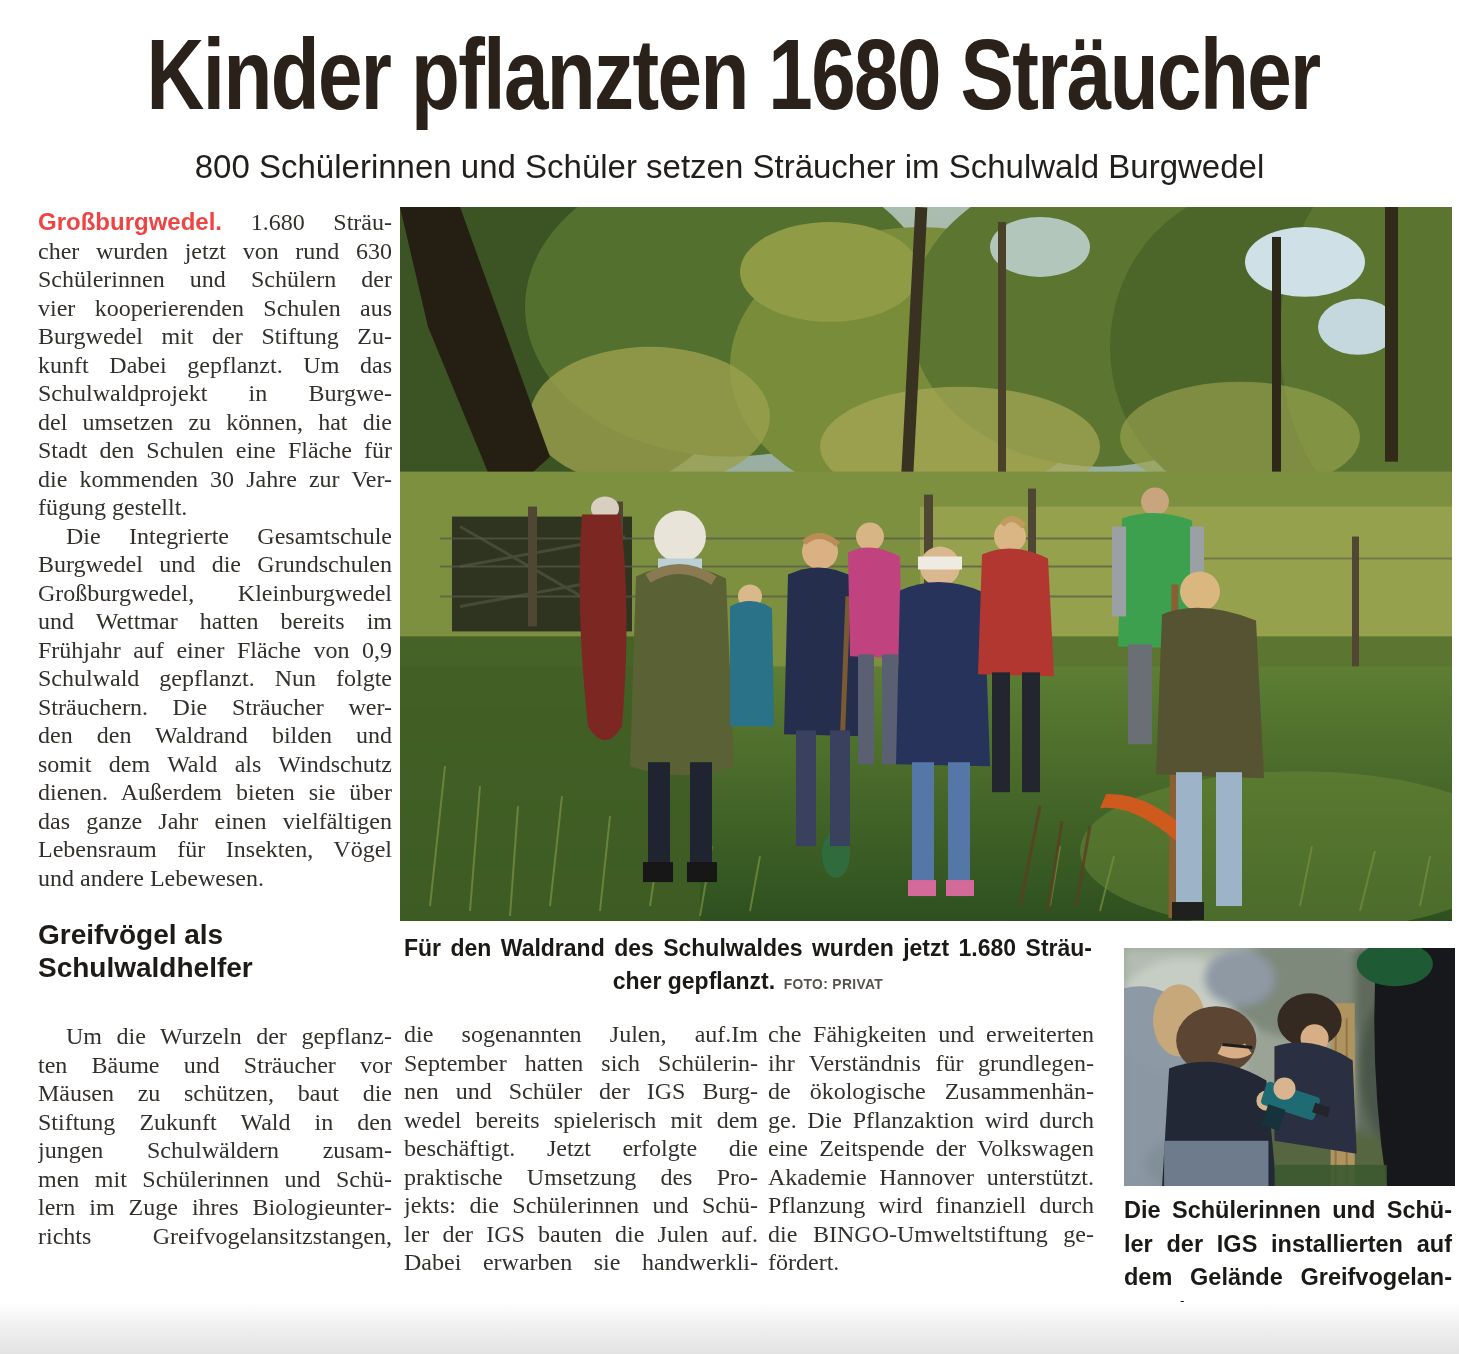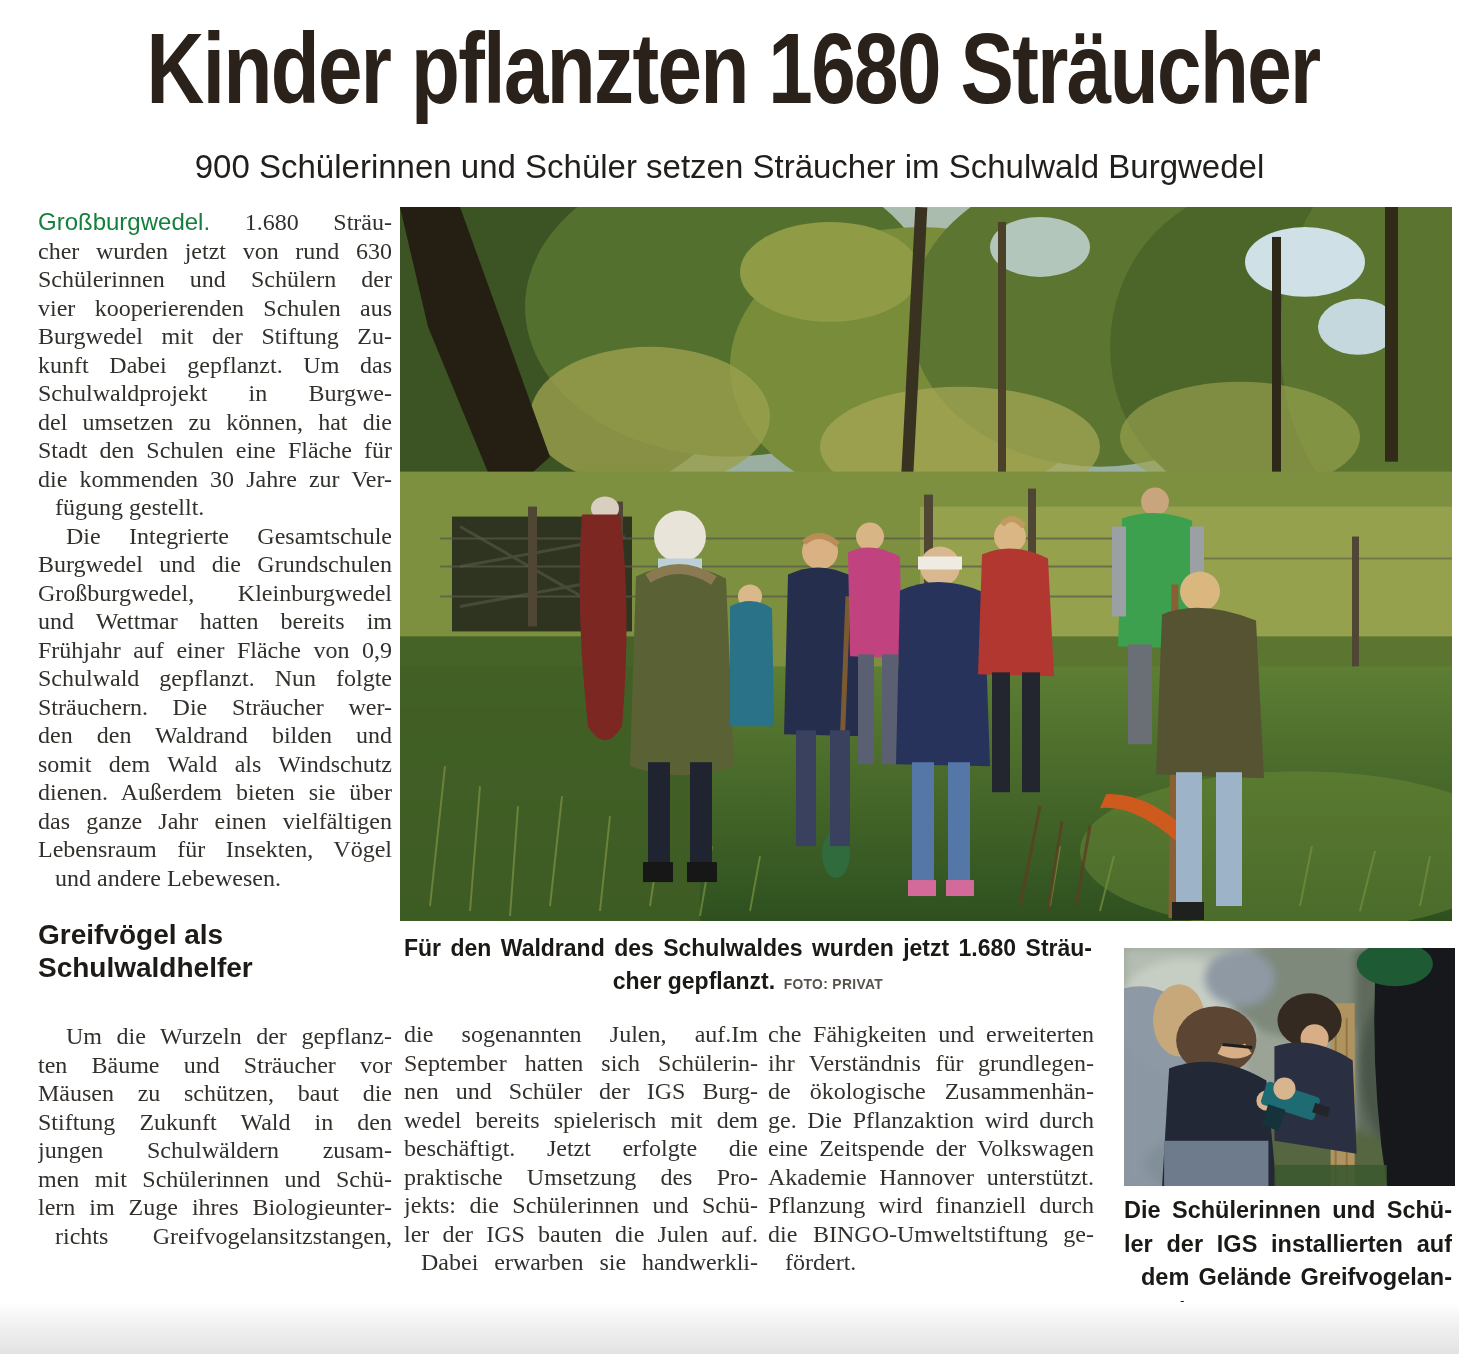--- a/index.html
+++ b/index.html
@@ -1,35 +1,35 @@
 <!DOCTYPE html>
 <html><head>
 <meta charset="utf-8">
 <style>
   html,body{margin:0;padding:0;background:#ffffff;}
   .page{position:relative;width:1459px;height:1354px;background:#ffffff;overflow:hidden;
         font-family:"Liberation Serif",serif;color:#33302c;}
   
-  .headline{position:absolute;top:16px;left:0;width:1459px;text-align:center;margin:0;}
+  .headline{position:absolute;top:22px;left:0;width:1459px;text-align:center;margin:0;}
   .headline-inner{display:inline-block;transform:scaleX(0.80);transform-origin:center;
     font-family:"Liberation Sans",sans-serif;font-weight:bold;font-size:100px;line-height:104px;
     letter-spacing:-2px;color:#2a211a;white-space:nowrap;}
   .subheadline{position:absolute;top:148px;left:0;width:1459px;text-align:center;
     font-family:"Liberation Sans",sans-serif;font-size:33px;color:#211e1b;}
   
   .col{position:absolute;font-size:24px;line-height:28.5px;}
   .col-left{left:38px;top:208px;width:354px;}
   .col-mid{left:404px;top:1020px;width:354px;}
   .col-right{left:768px;top:1020px;width:326px;}
   .jline{text-align:justify;text-align-last:justify;overflow:hidden;white-space:nowrap;}
-  .jline.last{text-align-last:left;margin-left:17px;}
+  .jline.last{text-align-last:left;}
   .all-just .jline.last{text-align-last:justify;}
   .indent-first .jline:first-child{padding-left:28px;}
   .lead-line{text-align:justify;text-align-last:justify;}
-  .lead{font-family:"Liberation Sans",sans-serif;font-weight:normal;font-size:24px;color:#15803d;}
+  .lead{font-family:"Liberation Sans",sans-serif;font-weight:bold;font-size:24px;color:#ef4444;}
   .col-heading{margin:26px 0 38px 0;text-align:left;font-family:"Liberation Sans",sans-serif;
     font-weight:bold;font-size:28px;line-height:33px;color:#1d1a17;}
   
   .main-photo{position:absolute;left:400px;top:207px;width:1052px;height:714px;overflow:hidden;}
   .main-photo svg{display:block;width:100%;height:100%;}
   .small-photo{position:absolute;left:1124px;top:948px;width:331px;height:238px;overflow:hidden;}
   .small-photo svg{display:block;width:100%;height:100%;}
   
   .caption{position:absolute;font-family:"Liberation Sans",sans-serif;font-weight:bold;
     font-size:23px;line-height:33px;color:#1b1916;}
@@ -42,21 +42,21 @@
   .bottom-bar{position:absolute;left:0;top:1302px;width:1459px;height:52px;
     background:linear-gradient(180deg,#ffffff 0%,#efefef 50%,#e3e3e3 100%);}
 </style>
 </head>
 <body>
 
 <div class="page">
 
   <h1 class="headline"><span class="headline-inner">Kinder pflanzten 1680 Sträucher</span></h1>
 
-  <div class="subheadline">900 Schülerinnen und Schüler setzen Sträucher im Schulwald Burgwedel</div>
+  <div class="subheadline">800 Schülerinnen und Schüler setzen Sträucher im Schulwald Burgwedel</div>
 
   <div class="col col-left">
     <div class="para">
       <div class="jline lead-line">
         <b class="lead">Großburgwedel.</b>
         <span>1.680 Sträu-</span>
       </div>
       <div>
           <div class="jline">cher wurden jetzt von rund 630</div>
           <div class="jline">Schülerinnen und Schülern der</div>

